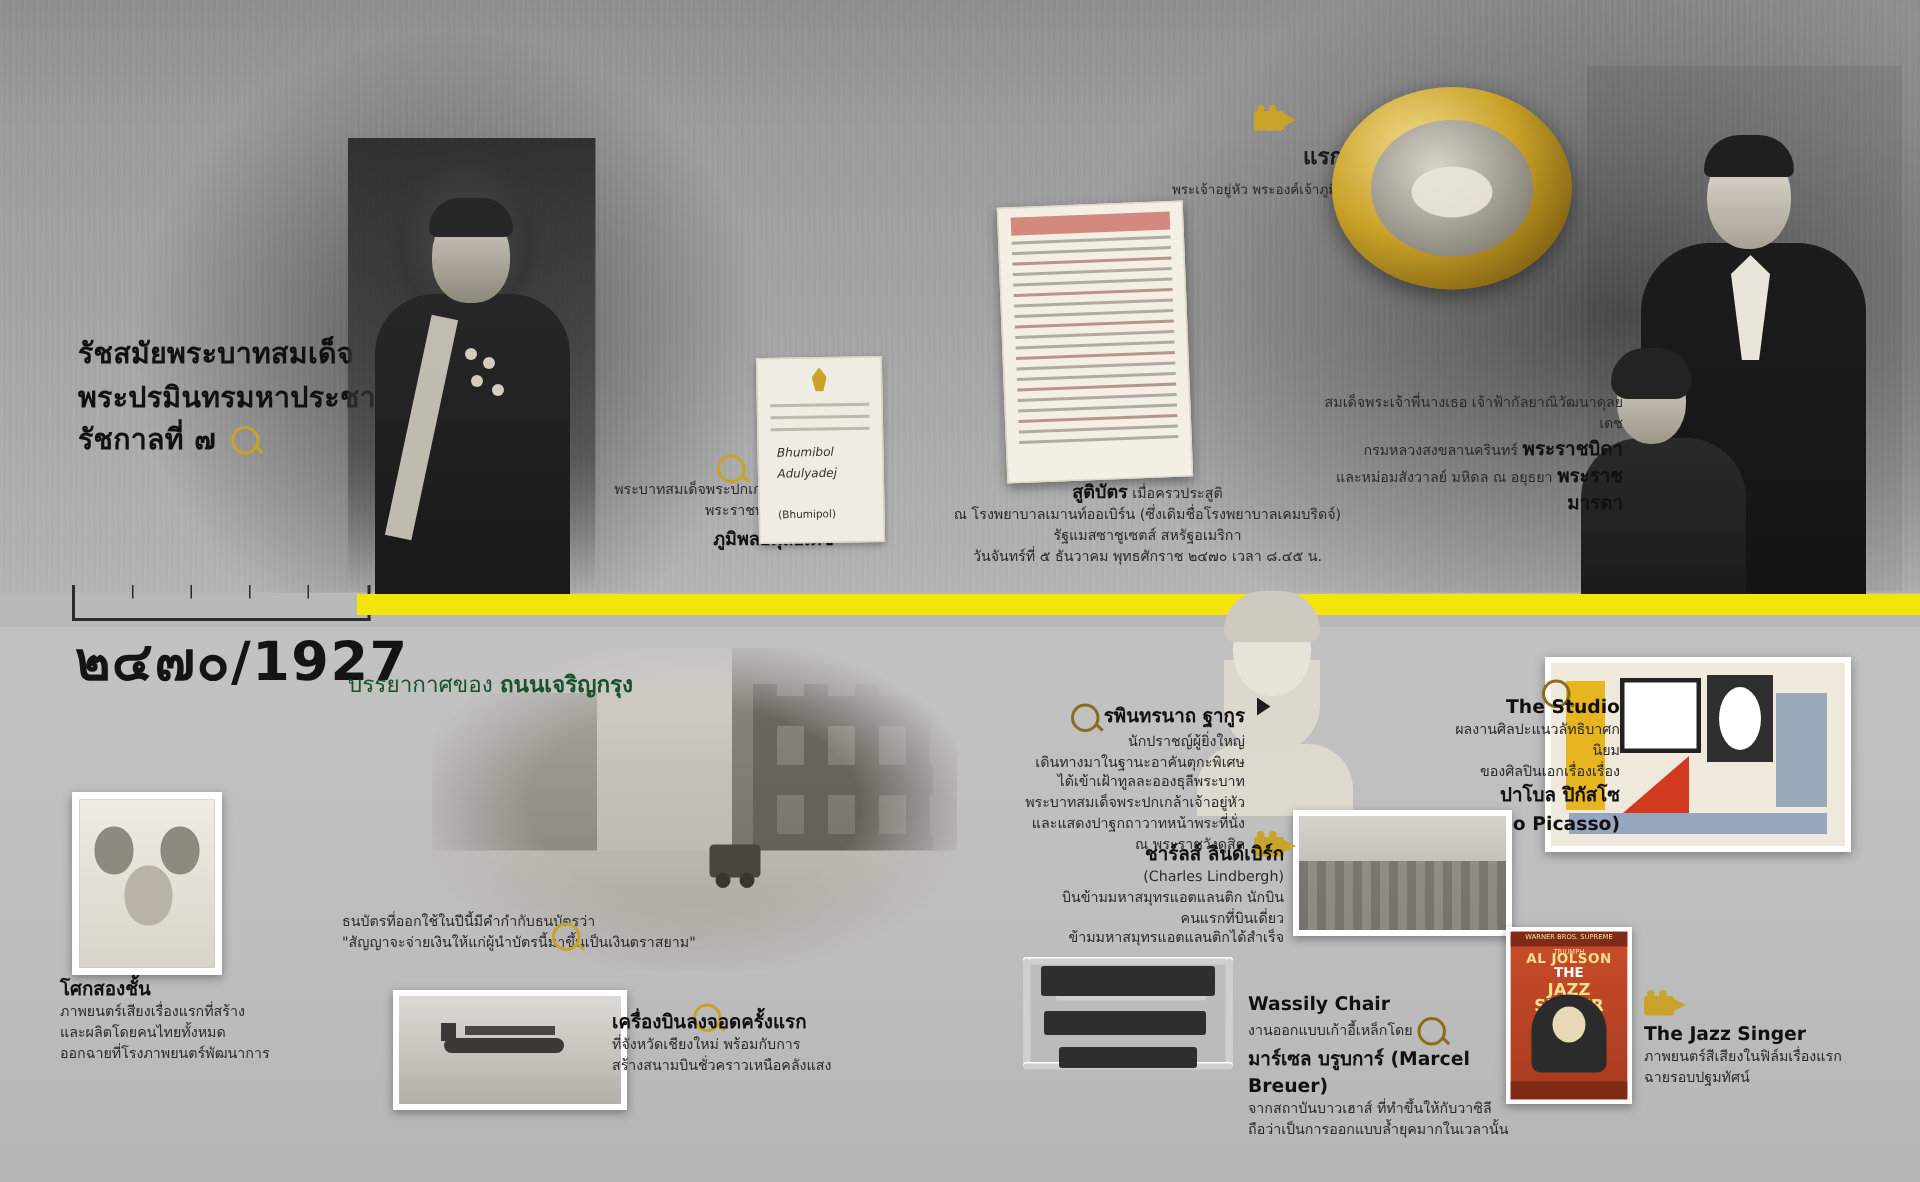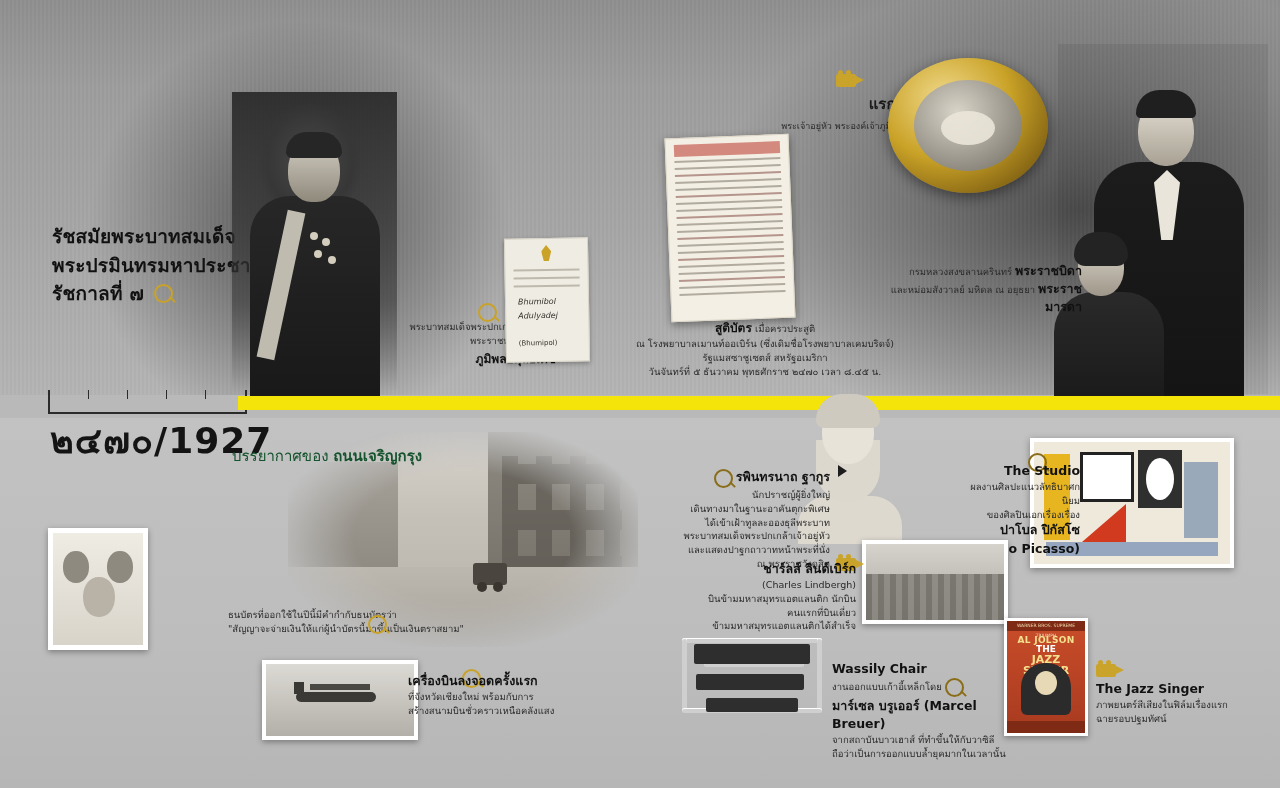--- a/index.html
+++ b/index.html
@@ -357,20 +357,21 @@
   <div class="family">
     <div class="man-body"></div>
     <div class="shirt"></div>
     <div class="man-head"></div>
     <div class="man-hair"></div>
     <div class="woman-body"></div>
     <div class="woman-head"></div>
     <div class="woman-hair"></div>
   </div>
   <div class="family-cap cap">
+    <div>สมเด็จพระเจ้าพี่นางเธอ เจ้าฟ้ากัลยาณิวัฒนาดุลยเดช</div>
     <div>
       <span>กรมหลวงสงขลานครินทร์</span>
       <span class="name">พระราชบิดา</span>
     </div>
     <div>
       <span>และหม่อมสังวาลย์ มหิดล ณ อยุธยา</span>
       <span class="name">พระราชมารดา</span>
     </div>
   </div>
 
@@ -392,20 +393,26 @@
   <div class="street-label">
     <span>บรรยากาศของ</span>
     <span class="b">ถนนเจริญกรุง</span>
   </div>
 
   <div class="sisters photo">
     <div class="bg"></div>
     <div class="f1"></div>
     <div class="f2"></div>
     <div class="f3"></div>
+  </div>
+  <div class="sisters-cap cap">
+    <div class="name">โศกสองชั้น</div>
+    <div>ภาพยนตร์เสียงเรื่องแรกที่สร้าง</div>
+    <div>และผลิตโดยคนไทยทั้งหมด</div>
+    <div>ออกฉายที่โรงภาพยนตร์พัฒนาการ</div>
   </div>
 
   <div class="note-cap cap">
     <div>ธนบัตรที่ออกใช้ในปีนี้มีคำกำกับธนบัตรว่า</div>
     <div>"สัญญาจะจ่ายเงินให้แก่ผู้นำบัตรนี้มาขึ้นเป็นเงินตราสยาม"</div>
   </div>
   <div style="position:absolute;left:368px;top:614px;">
     <span class="mag"></span>
   </div>
 
@@ -484,21 +491,21 @@
     <div style="position:absolute;left:30px;top:70px;width:92px;height:14px;background:#2e2e2e;border-radius:2px;"></div>
   </div>
   <div class="chair-cap cap">
     <div>
       <span class="name">Wassily Chair</span>
     </div>
     <div>
       <span>งานออกแบบเก้าอี้เหล็กโดย</span>
       <span class="mag dark"></span>
     </div>
-    <div class="name">มาร์เซล บรูเออร์ (Marcel Breuer)</div>
+    <div class="name">มาร์เซล บรูบการ์ (Marcel Breuer)</div>
     <div>จากสถาบันบาวเฮาส์ ที่ทำขึ้นให้กับวาซิลี</div>
     <div>ถือว่าเป็นการออกแบบล้ำยุคมากในเวลานั้น</div>
   </div>
 
   <div class="jazz">
     <div class="top">WARNER BROS. SUPREME TRIUMPH</div>
     <div class="t1">AL JOLSON</div>
     <div class="t2">THE</div>
     <div class="t2" style="color:#f5e08e;font-size:11px;">JAZZ SINGER</div>
     <div class="fig"></div>

